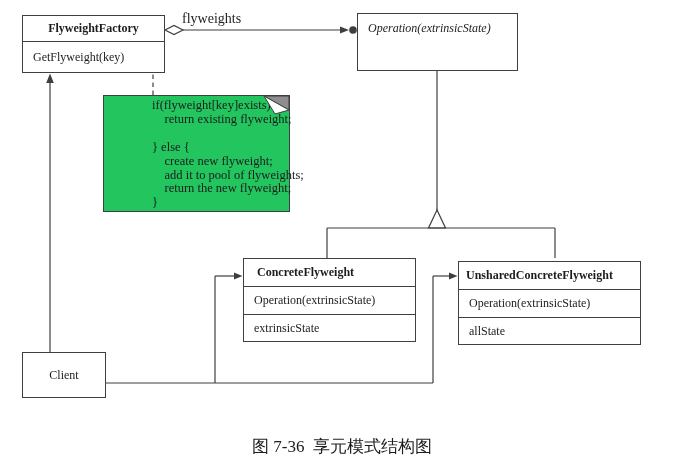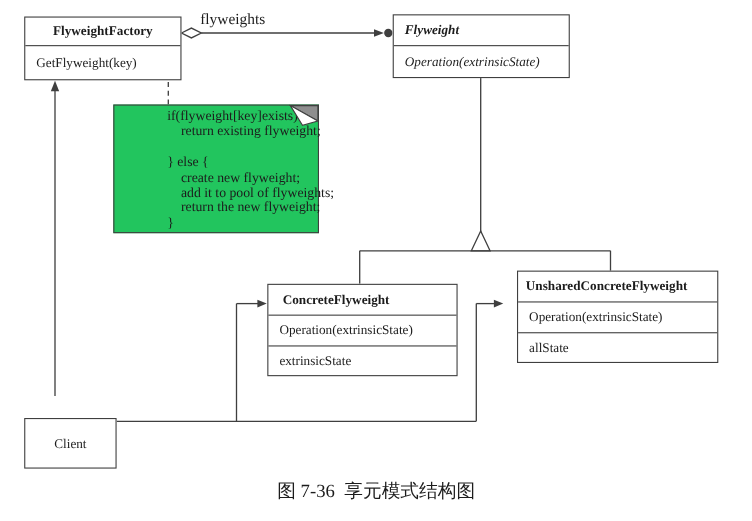--- a/index.html
+++ b/index.html
@@ -71,37 +71,36 @@
     <line x1="433" y1="276" x2="451" y2="276"></line>
     <polygon points="449,272.5 457.5,276 449,279.5" fill="#3f3f3f" stroke="none"></polygon>
   </svg>
 
   <div class="uml-class" style="left:22px;top:15px;width:143px;height:58px;">
     <div class="compartment title centered" style="height:25px;">FlyweightFactory</div>
     <div class="compartment" style="height:31px;">GetFlyweight(key)</div>
   </div>
 
   <div class="uml-class" style="left:357px;top:13px;width:161px;height:58px;">
-    <div class="compartment title italic" style="height:27px;">Flyweight</div>
     <div class="compartment italic" style="height:29px;">Operation(extrinsicState)</div>
   </div>
 
   <div class="uml-class" style="left:243px;top:258px;width:173px;height:84px;">
     <div class="compartment title" style="height:27px;padding-left:13px;">ConcreteFlyweight</div>
     <div class="compartment" style="height:28px;">Operation(extrinsicState)</div>
     <div class="compartment" style="height:27px;">extrinsicState</div>
   </div>
 
-  <div class="uml-class" style="left:458px;top:246px;width:183px;height:84px;margin-left:12px;">
+  <div class="uml-class" style="left:458px;top:261px;width:183px;height:84px;">
     <div class="compartment title" style="height:27px;padding-left:7px;">UnsharedConcreteFlyweight</div>
     <div class="compartment" style="height:28px;">Operation(extrinsicState)</div>
     <div class="compartment" style="height:27px;font-family:Liberation Serif, serif;">allState</div>
   </div>
 
-  <div class="uml-class" style="left:22px;top:380px;width:84px;height:46px;">
+  <div class="uml-class" style="left:22px;top:352px;width:84px;height:46px;">
     <div class="compartment centered" style="height:44px;">Client</div>
   </div>
 
   <div class="note">
     <svg class="fold" width="27" height="22" viewBox="0 0 27 22">
       <polygon points="1,1 26,1 26,15" fill="#8e8e8e" stroke="#3f3f3f" stroke-width="1"></polygon>
       <polygon points="1,1 12,19 26,15" fill="#ffffff" stroke="#3f3f3f" stroke-width="1"></polygon>
     </svg>
     <pre>if(flyweight[key]exists){
     return existing flyweight;

